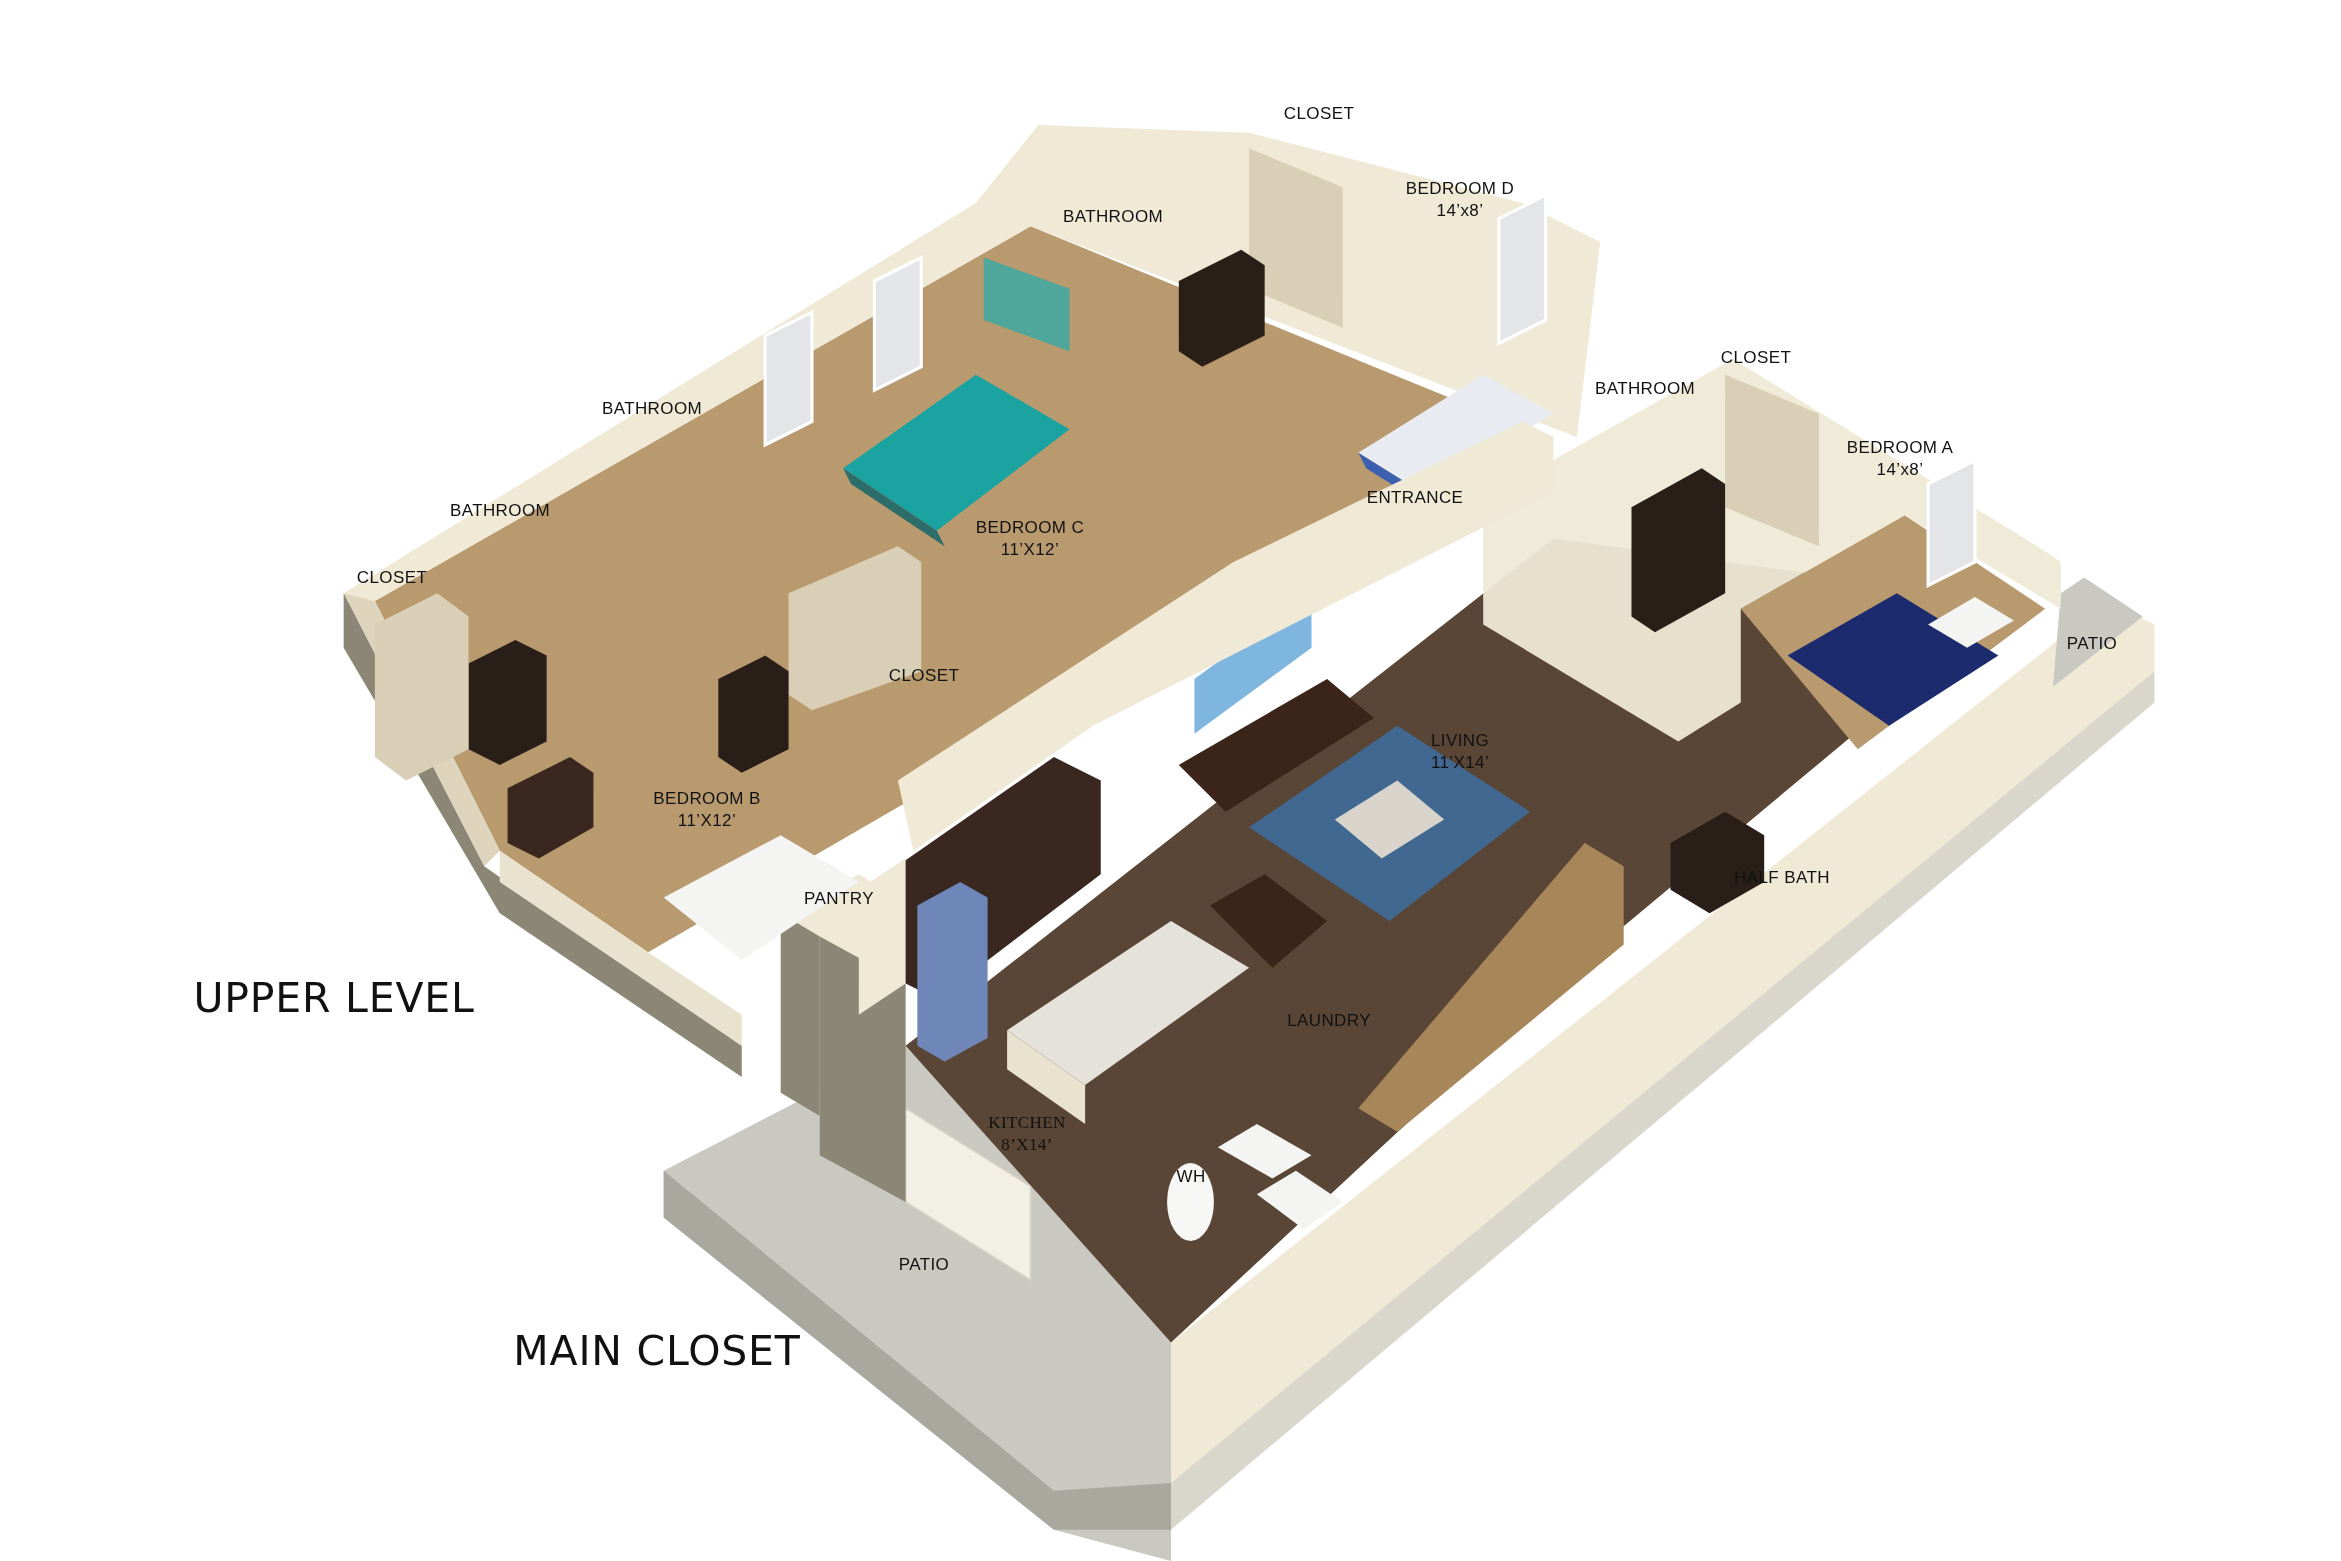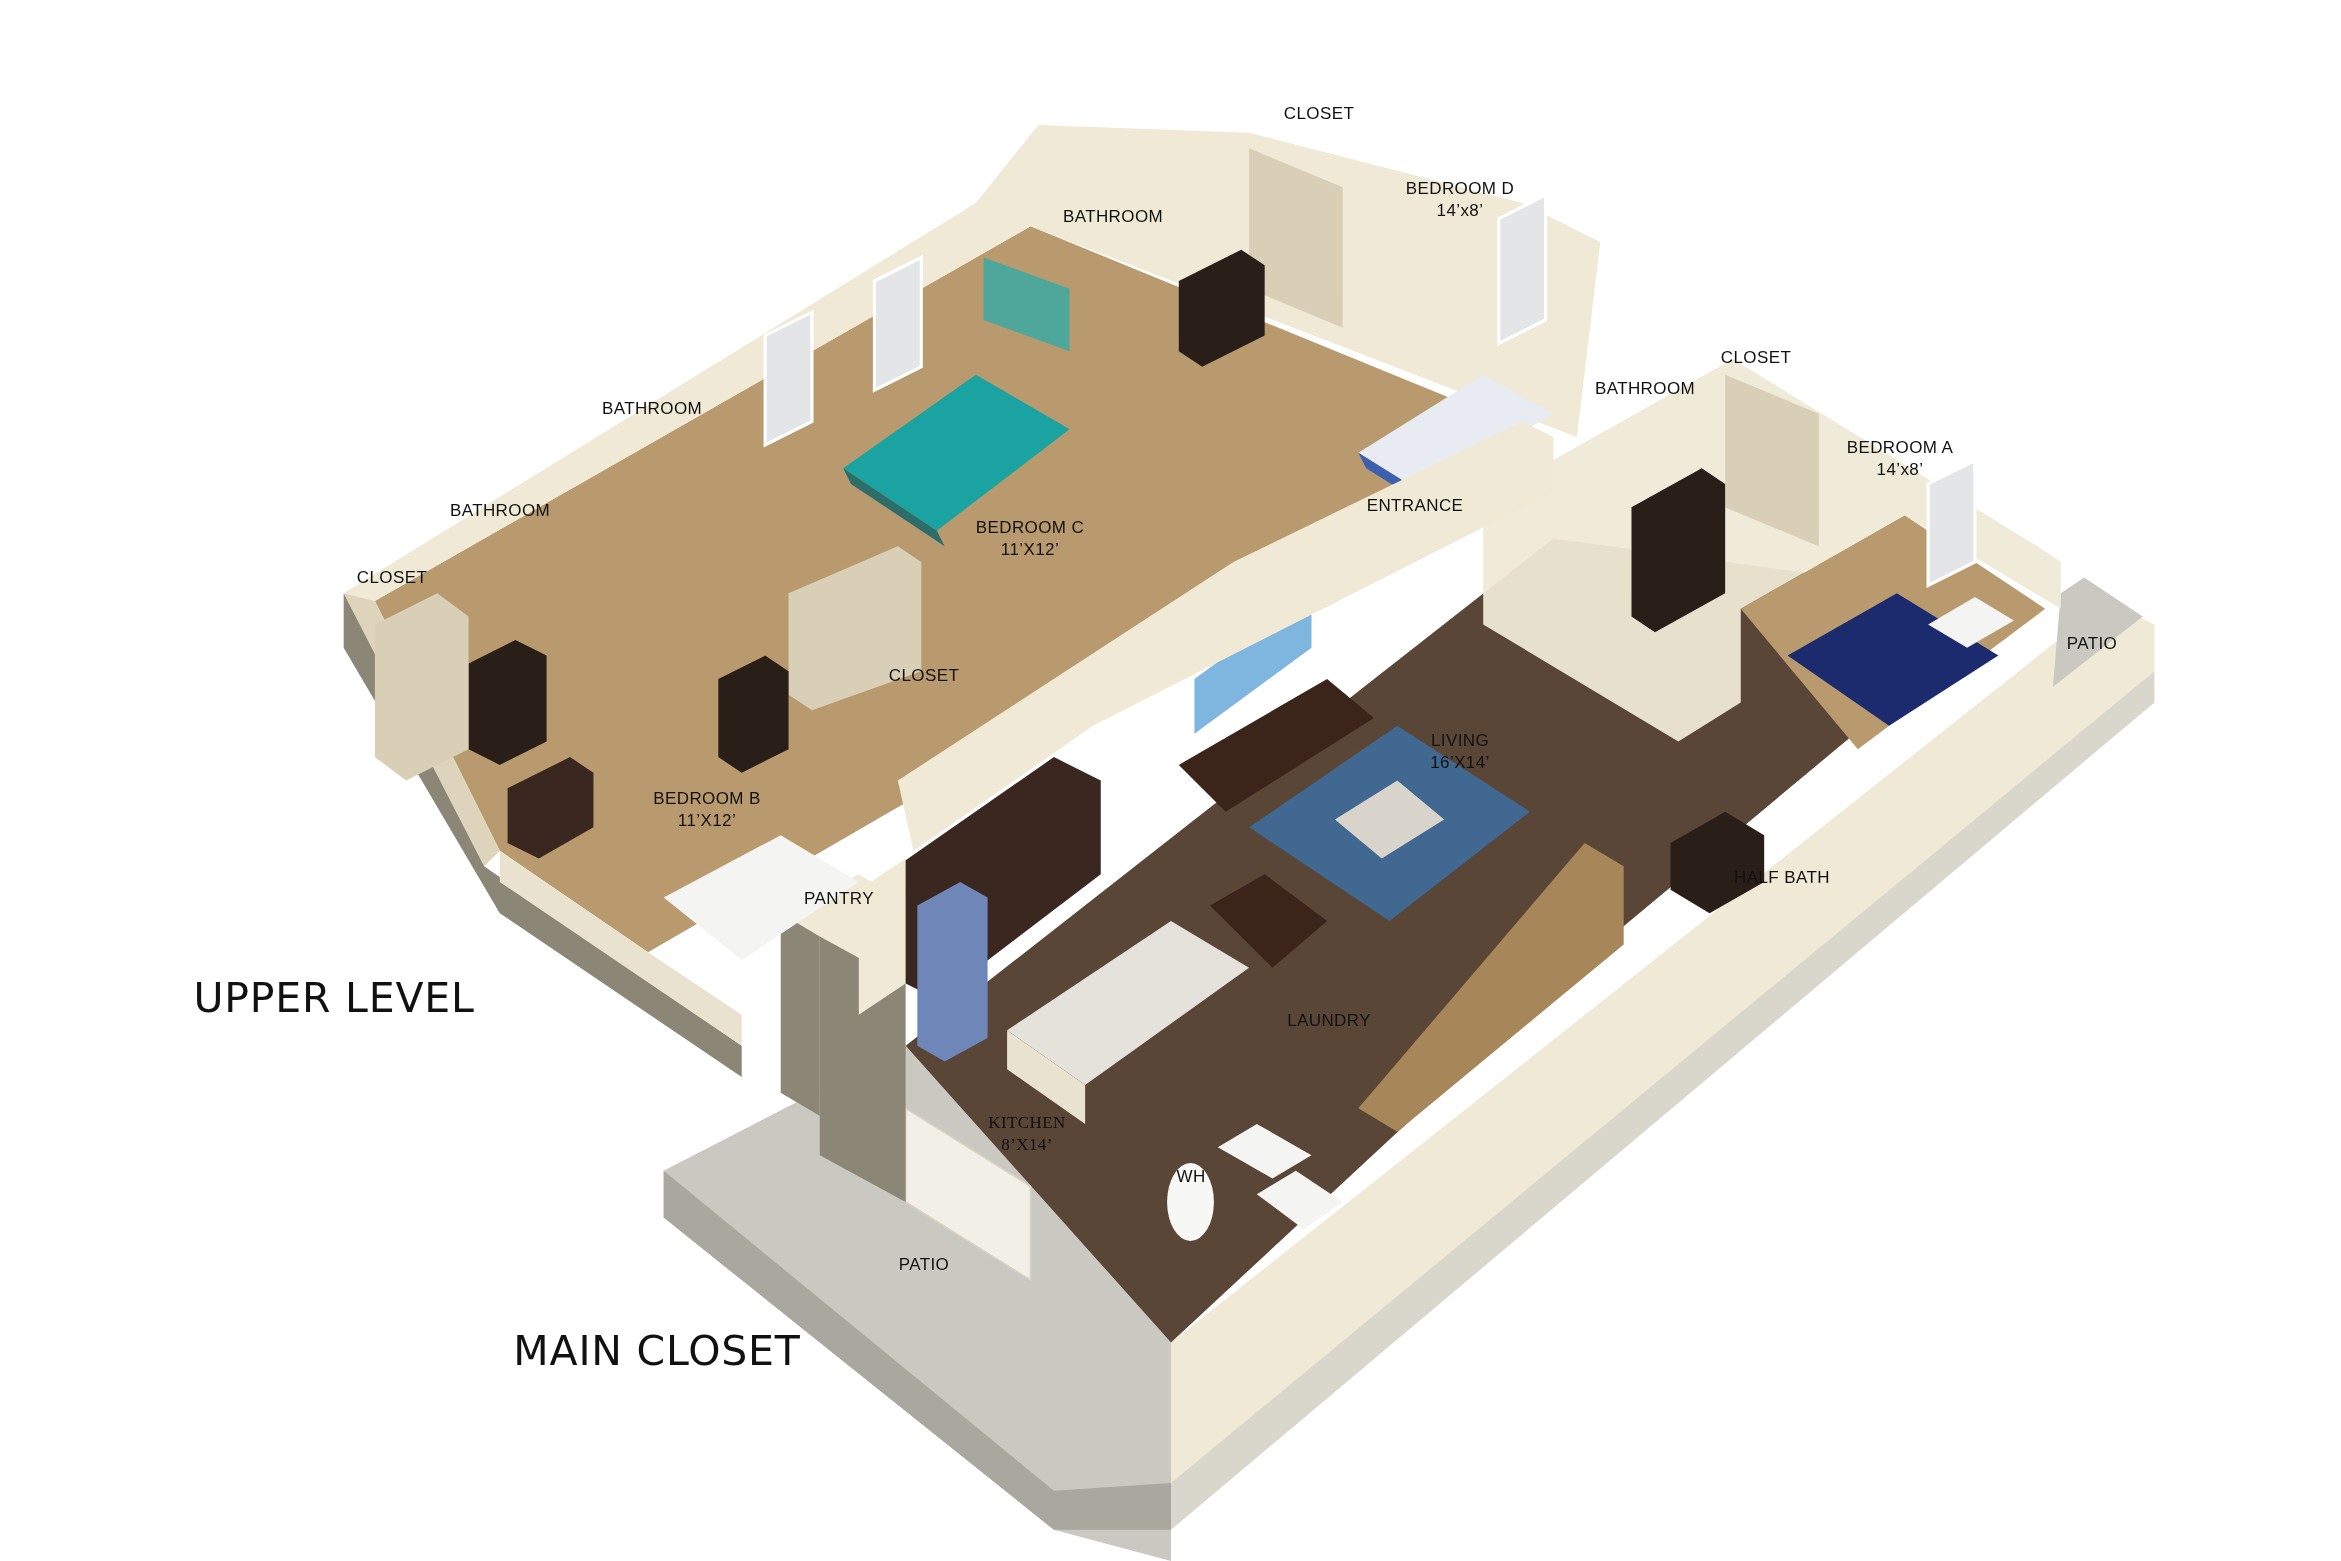--- a/index.html
+++ b/index.html
@@ -100,24 +100,24 @@
   <polygon points="1100,1140 1160,1100 1160,1260 1100,1300" fill="#efe9d6"></polygon>
 </svg>
 
 <div class="lbl" style="left:1319px;top:114px;"><span>CLOSET</span></div>
 <div class="lbl" style="left:1460px;top:200px;"><span>BEDROOM D</span><span class="dim">14’x8’</span></div>
 <div class="lbl" style="left:1113px;top:217px;"><span>BATHROOM</span></div>
 <div class="lbl" style="left:652px;top:409px;"><span>BATHROOM</span></div>
 <div class="lbl" style="left:500px;top:511px;"><span>BATHROOM</span></div>
 <div class="lbl" style="left:392px;top:578px;"><span>CLOSET</span></div>
 <div class="lbl" style="left:1030px;top:539px;"><span>BEDROOM C</span><span class="dim">11’X12’</span></div>
-<div class="lbl" style="left:1415px;top:498px;margin-top:8px;"><span>ENTRANCE</span></div>
+<div class="lbl" style="left:1415px;top:498px;"><span>ENTRANCE</span></div>
 <div class="lbl" style="left:924px;top:676px;"><span>CLOSET</span></div>
 <div class="lbl" style="left:707px;top:810px;"><span>BEDROOM B</span><span class="dim">11’X12’</span></div>
-<div class="lbl" style="left:1460px;top:752px;"><span>LIVING</span><span class="dim">16’X14’</span></div>
+<div class="lbl" style="left:1460px;top:752px;"><span>LIVING</span><span class="dim">11’X14’</span></div>
 <div class="lbl" style="left:1645px;top:389px;"><span>BATHROOM</span></div>
 <div class="lbl" style="left:1756px;top:358px;"><span>CLOSET</span></div>
 <div class="lbl" style="left:1900px;top:459px;"><span>BEDROOM A</span><span class="dim">14’x8’</span></div>
 <div class="lbl" style="left:2092px;top:644px;"><span>PATIO</span></div>
 <div class="lbl" style="left:1782px;top:878px;"><span>HALF BATH</span></div>
 <div class="lbl" style="left:839px;top:899px;"><span>PANTRY</span></div>
 <div class="lbl" style="left:1329px;top:1021px;"><span>LAUNDRY</span></div>
 <div class="lbl" style="left:1027px;top:1134px;font-family:Liberation Serif, serif;"><span>KITCHEN</span><span class="dim">8’X14’</span></div>
 <div class="lbl" style="left:1191px;top:1177px;text-align:center;"><span>WH</span></div>
 <div class="lbl" style="left:924px;top:1265px;"><span>PATIO</span></div>

